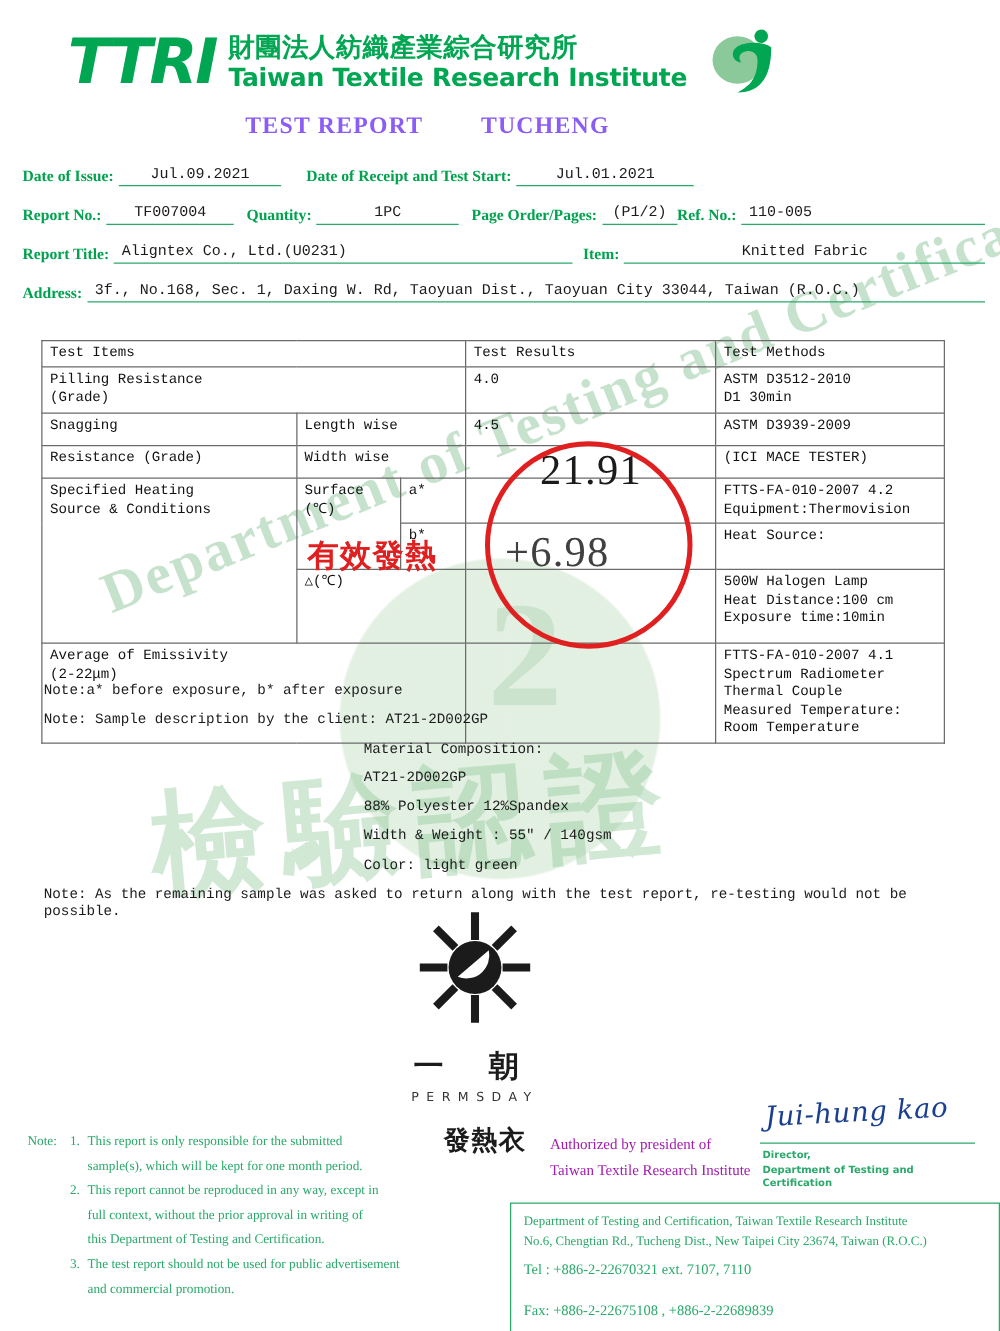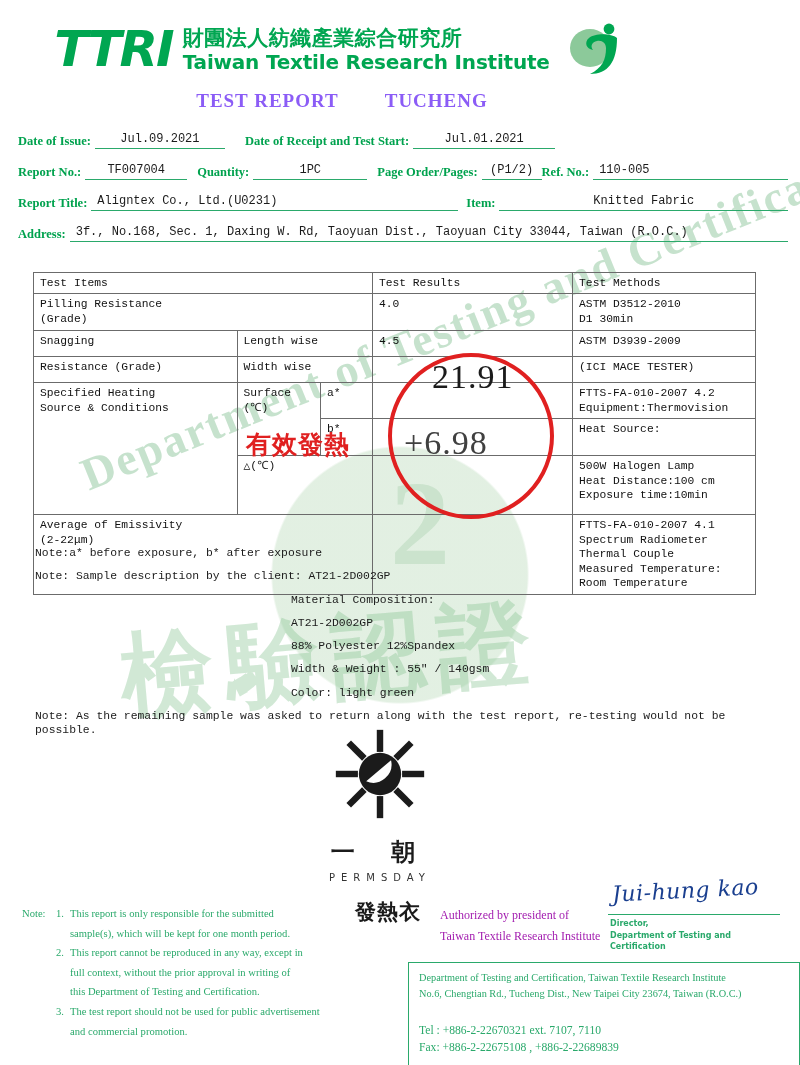--- a/index.html
+++ b/index.html
@@ -184,21 +184,21 @@
     position:absolute;left:610px;top:918px;width:180px;z-index:3;
     font-family:"DejaVu Sans", sans-serif;font-size:8px;font-weight:700;
     color:#2aa96b;line-height:1.45;
   }
   .addr-box{
     position:absolute;left:408px;top:962px;width:370px;z-index:3;
     border:1.4px solid #2aa96b;padding:7px 10px 9px 10px;
     color:#2aa96b;font-family:"Liberation Serif", serif;
     font-size:10.3px;line-height:1.55;
   }
-  .addr-box .tel{font-size:11.6px;margin-top:20px;line-height:1.5;}
+  .addr-box .tel{font-size:11.6px;margin-top:5px;line-height:1.5;}
 </style>
 </head>
 <body>
 
 <div class="page">
 
   <div class="wm-layer">
     <div class="wm-circle"></div>
     <div class="wm-num">2</div>
     <div class="wm-cjk">檢驗認證</div>
@@ -394,16 +394,16 @@
   <div class="sig-title">
     <div>Director,</div>
     <div>Department of Testing and</div>
     <div>Certification</div>
   </div>
 
   <div class="addr-box">
     <div>Department of Testing and Certification, Taiwan Textile Research Institute</div>
     <div>No.6, Chengtian Rd., Tucheng Dist., New Taipei City 23674, Taiwan (R.O.C.)</div>
     <div class="tel">Tel : +886-2-22670321 ext. 7107, 7110</div>
-    <div class="tel" style="margin-top:0">Fax: +886-2-22675108 , +886-2-22689839</div>
+    <div class="tel" style="margin-top:16px">Fax: +886-2-22675108 , +886-2-22689839</div>
   </div>
 
 </div>
 
 </body></html>

